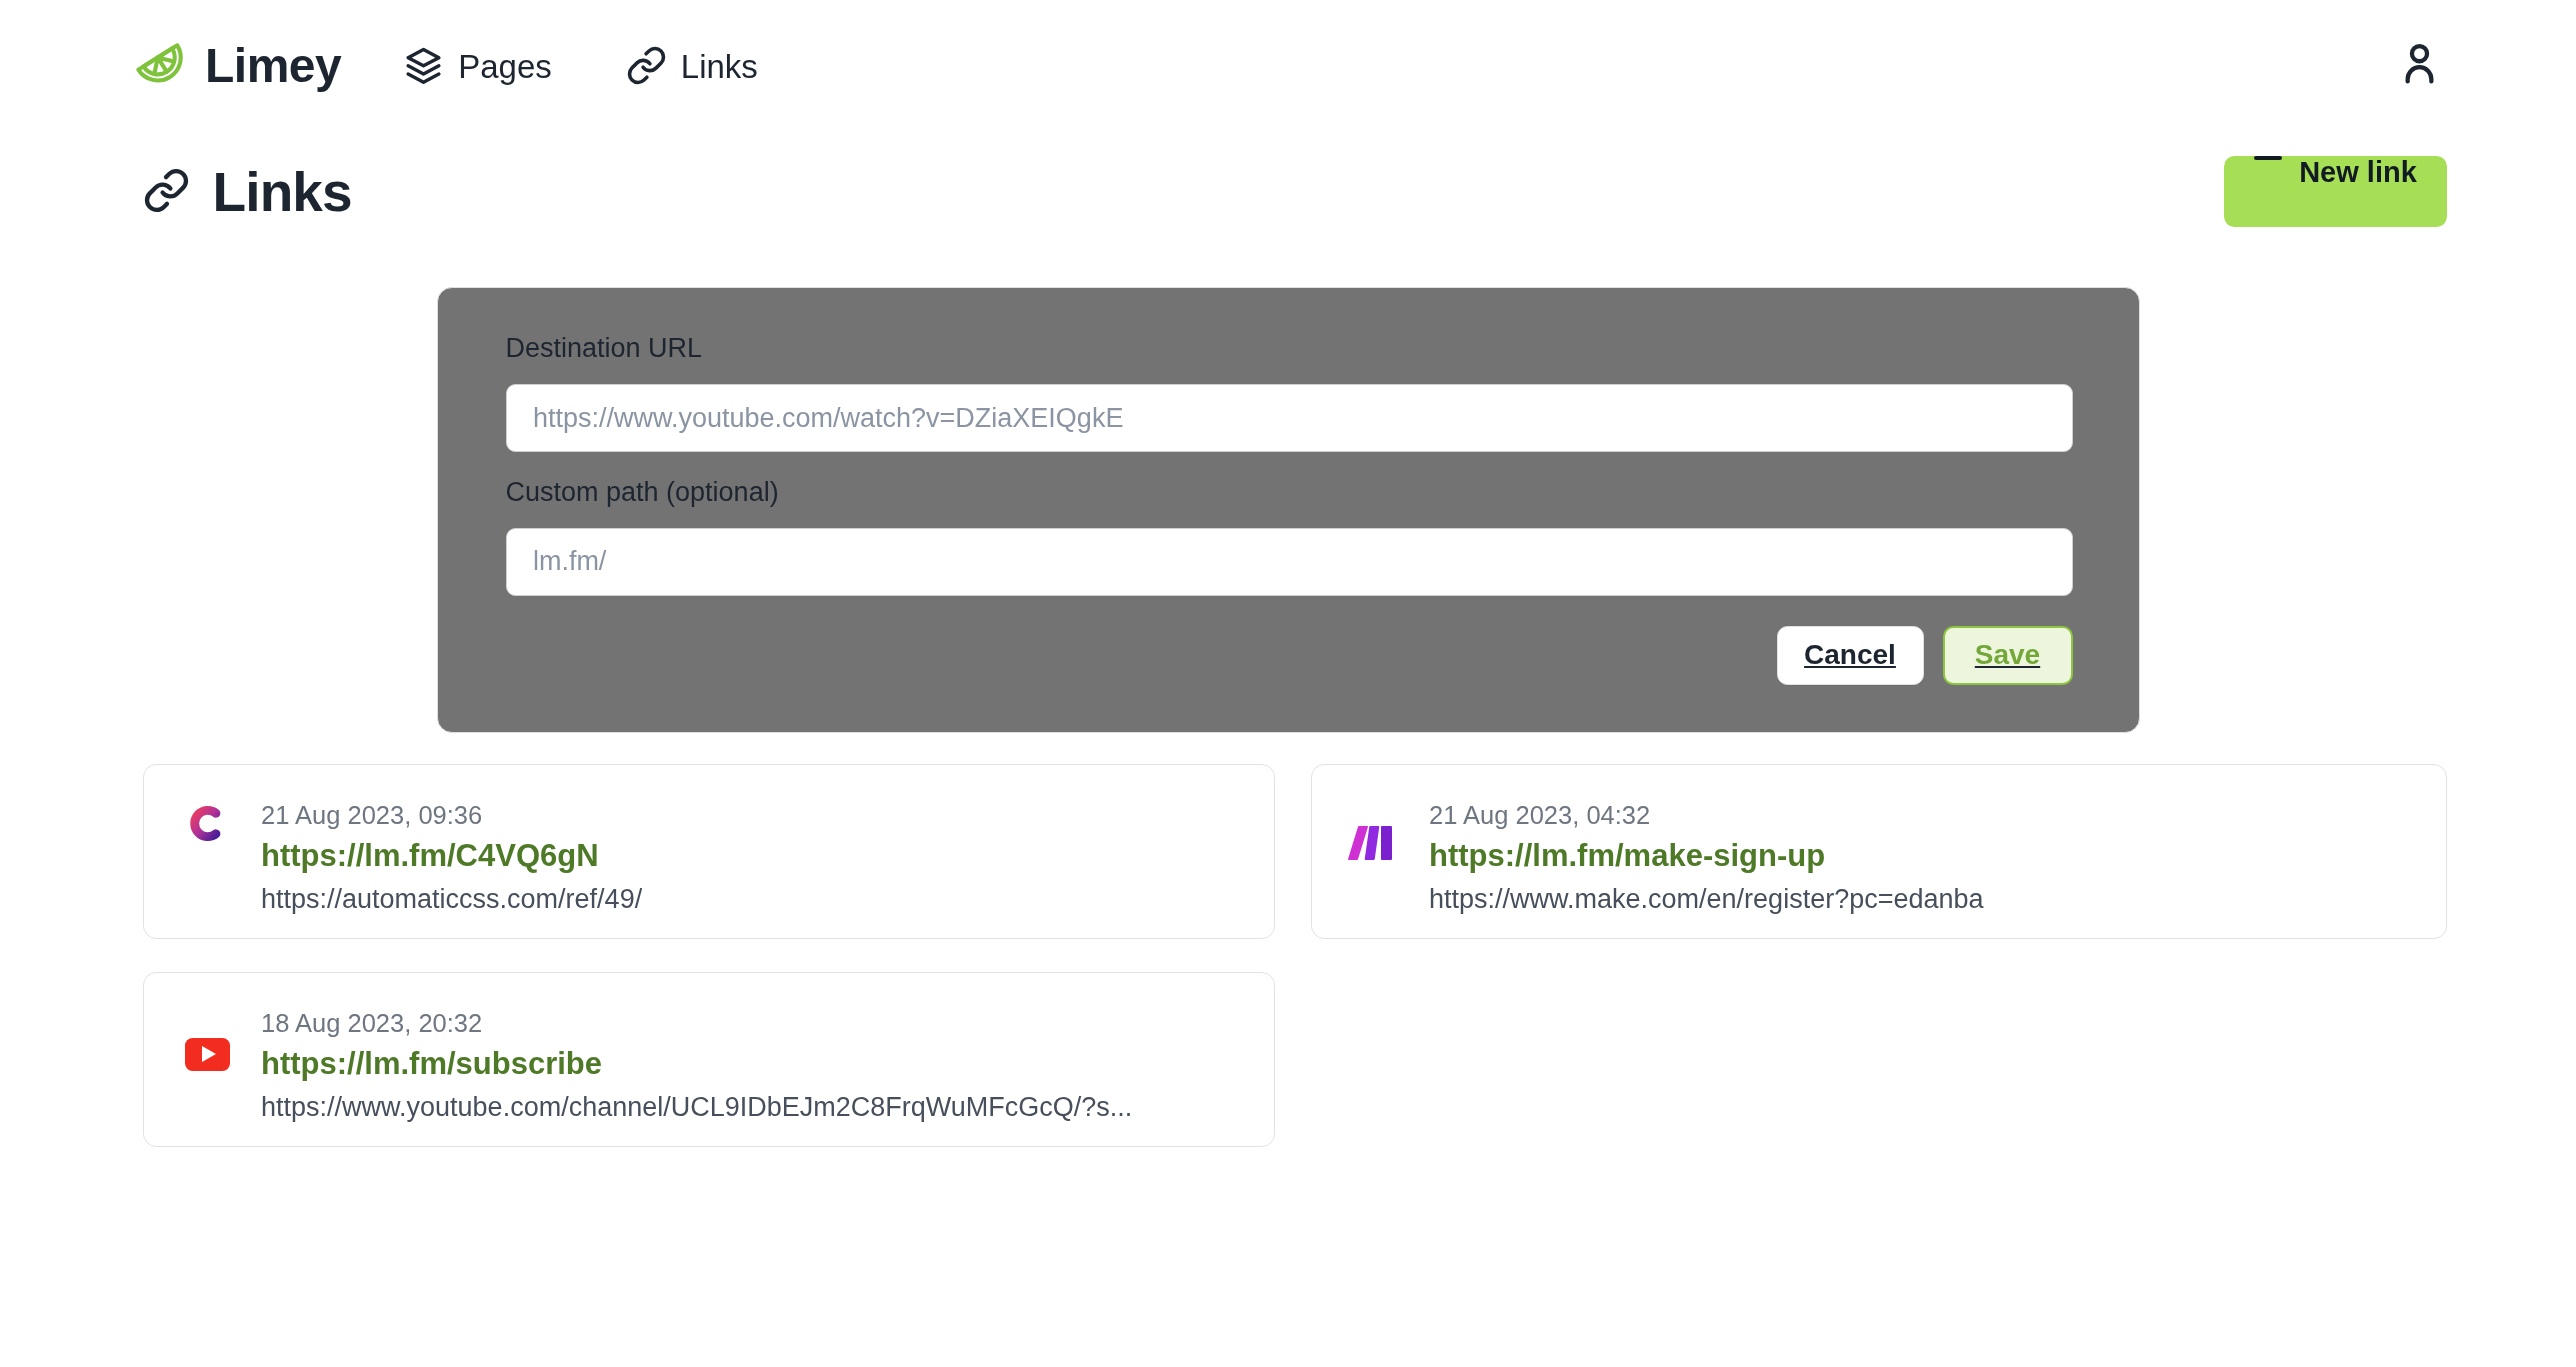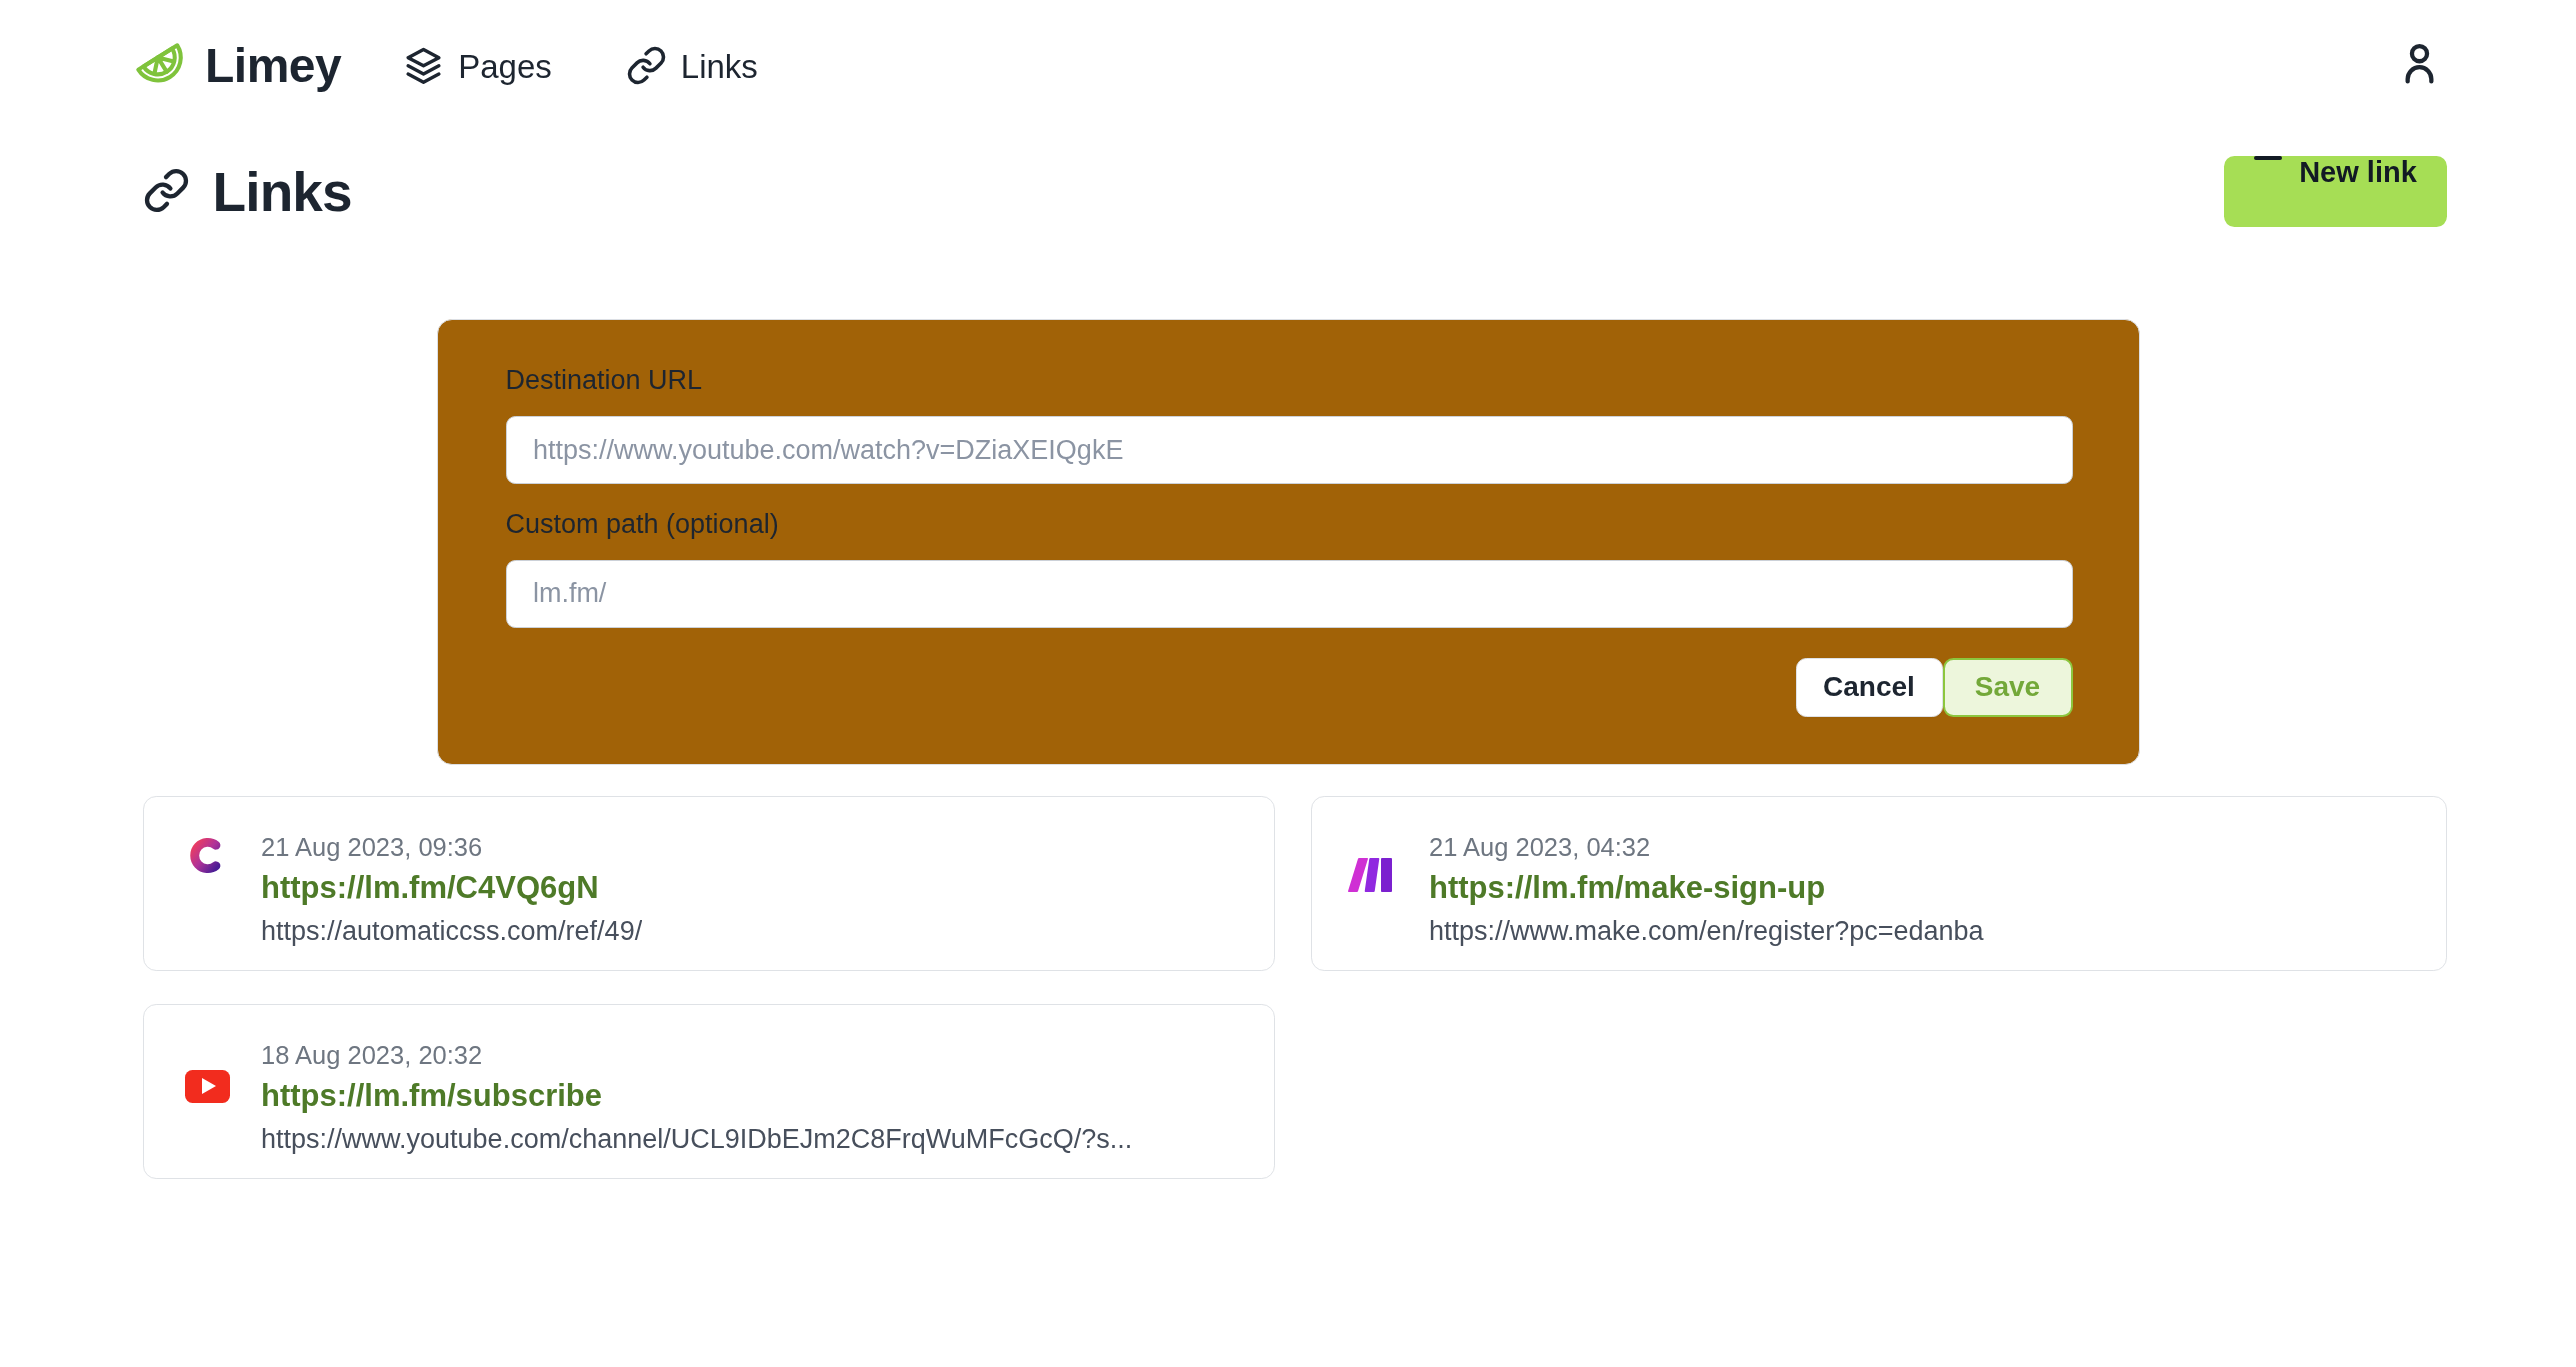--- a/index.html
+++ b/index.html
@@ -19,29 +19,29 @@
   .title-row { display:flex; align-items:center; margin:58px 129px 0 143px; }
   .page-title { display:flex; align-items:center; gap:22.6px; }
   .page-title h1 { font-size:55px; font-weight:800; letter-spacing:-0.9px; }
   .new-link-btn { margin-left:auto; width:223px; height:71px; border:none; border-radius:10.4px;
     background:var(--accent); display:flex; align-items:flex-start; justify-content:center; gap:17px;
     font-size:29px; font-weight:600; color:#121a24; cursor:pointer;
     font-family:"Liberation Sans", sans-serif; }
   .dash-icon { width:28px; height:3.8px; background:#121a24; border-radius:1.9px; }
 
   
-  .form-card { width:1703px; margin:92px auto 0; border:1.9px solid #dcdfe4; border-radius:15px;
-    padding:45px 66px 47px 68px; background:#a16207; }
+  .form-card { width:1703px; margin:60px auto 0; border:1.9px solid #dcdfe4; border-radius:15px;
+    padding:45px 66px 47px 68px; background:#737373; }
   .field-label { font-size:27px; font-weight:400; color:#1d2530; margin-bottom:20px; }
   .text-input { width:100%; height:68px; border:1.9px solid #ccd1d8; border-radius:9.4px;
     font-size:27px; padding:0 26.4px; color:#1d2530; background:#fff; outline:none;
     font-family:"Liberation Sans", sans-serif; }
   .text-input::placeholder { color:#8b94a3; opacity:1; }
   .gap1 { height:24.5px; }
-  .btn-row { display:flex; justify-content:flex-end; margin-top:30px; }
+  .btn-row { display:flex; justify-content:flex-end; gap:19px; margin-top:30px;text-decoration:underline; }
   .cancel-btn { width:147px; height:59px; background:#fff; border:1.9px solid #dfe2e7; border-radius:10.4px;
     font-size:28px; font-weight:600; color:#1d2530; cursor:pointer;
     box-shadow:0 0.9px 1.9px rgba(16,24,40,.04); font-family:"Liberation Sans", sans-serif; }
   .save-btn { width:130px; height:59px; background:var(--save-bg); border:2.8px solid var(--save-border);
     border-radius:10.4px; font-size:28px; font-weight:600; color:var(--save-text); cursor:pointer;
     font-family:"Liberation Sans", sans-serif; }
 
   
   .cards { display:grid; grid-template-columns:1132px 1136px; column-gap:36px; row-gap:33px;
     margin:31px 128px 0 143px; }

